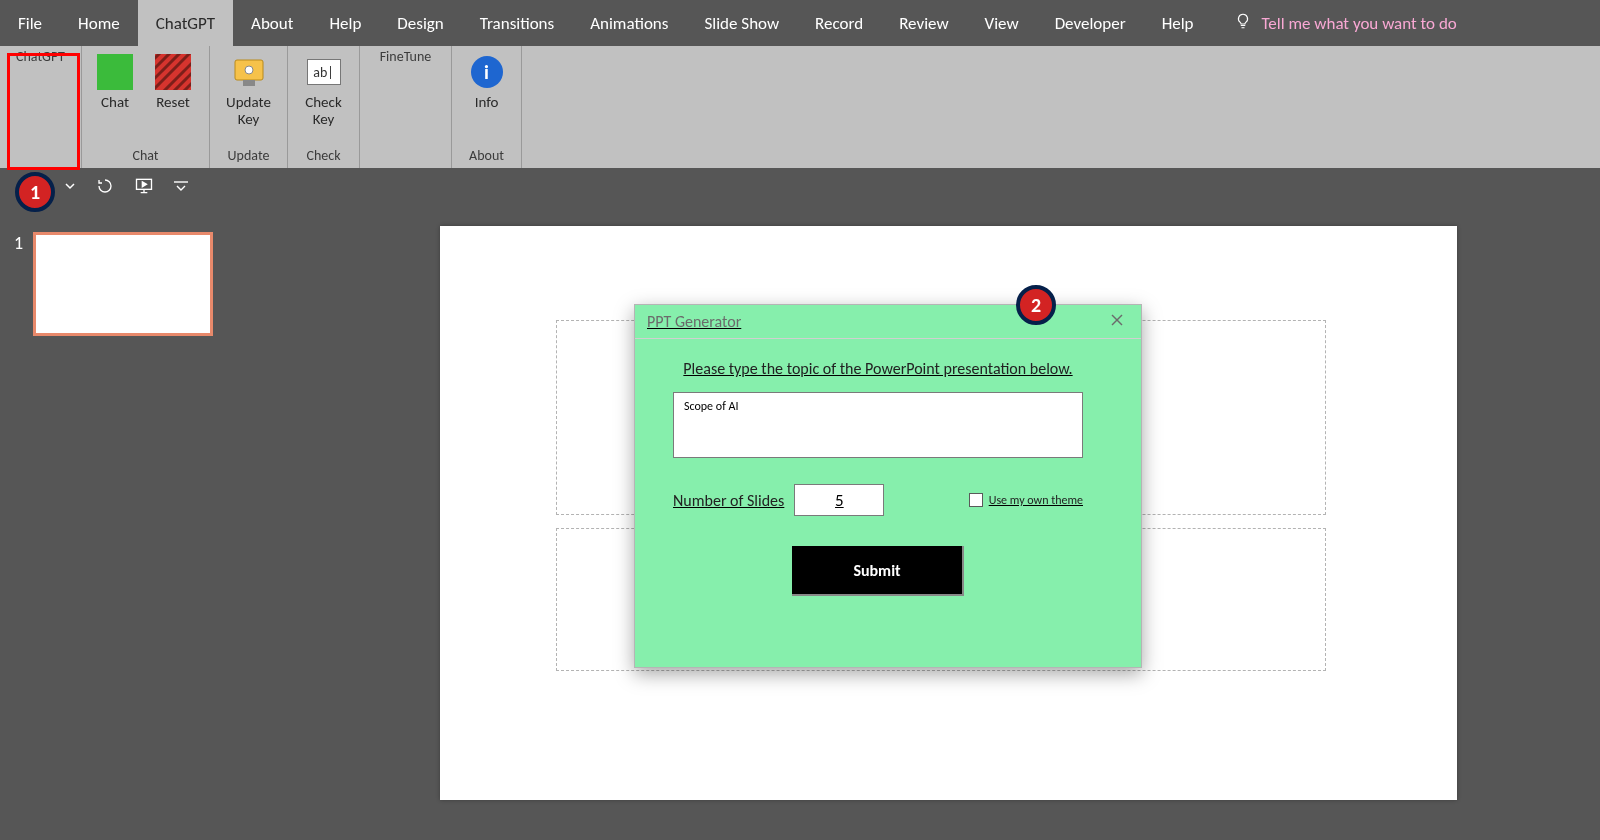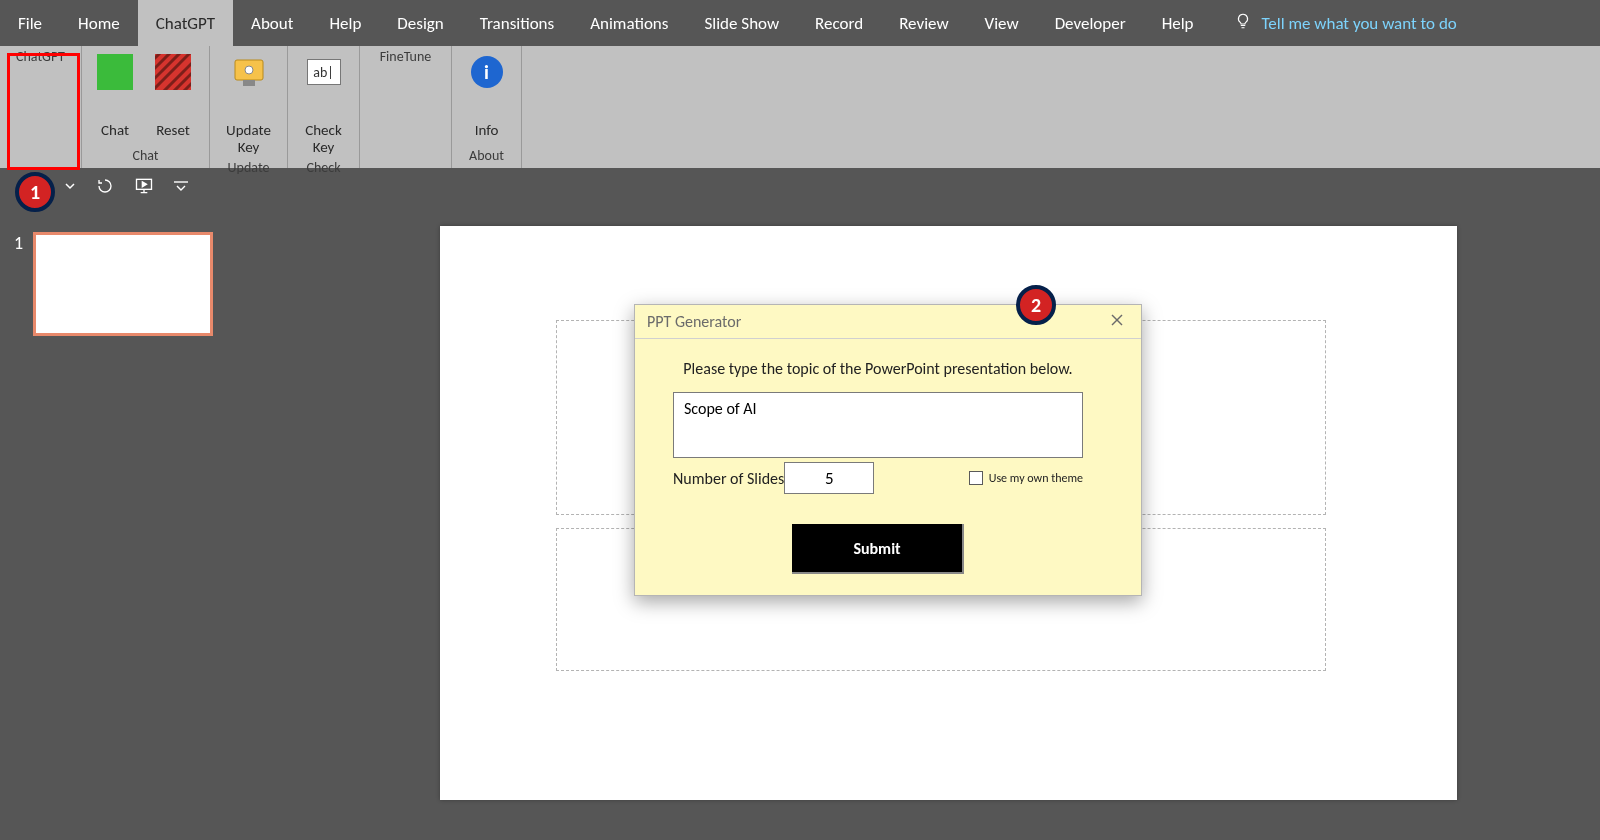--- a/index.html
+++ b/index.html
@@ -2,29 +2,29 @@
 <html><head>
 <meta charset="utf-8">
 <style>
   * { box-sizing: border-box; margin: 0; padding: 0; font-family: "Segoe UI", Calibri, Arial, sans-serif; }
   body { width: 1600px; height: 840px; background: #565656; position: relative; overflow: hidden; }
 
   
   .tabbar { height: 46px; background: #565656; display: flex; align-items: stretch; color: #fff; font-size: 17px; }
   .tabbar .tab { padding: 0 18px; display: flex; align-items: center; cursor: pointer; }
   .tabbar .tab.active { background: #c1c1c1; color: #2a2a2a; }
-  .tellme { display: flex; align-items: center; gap: 10px; margin-left: 22px; color: #7dd3fc; font-size: 17px; }
+  .tellme { display: flex; align-items: center; gap: 10px; margin-left: 22px; color: #f9a8d4; font-size: 17px; }
   .tellme svg { width: 18px; height: 18px; }
 
   
   .ribbon { height: 122px; background: #c1c1c1; display: flex; align-items: stretch; }
   .group { display: flex; flex-direction: column; border-right: 1px solid #9a9a9a; }
   .group .buttons { flex: 1; display: flex; align-items: flex-start; padding: 4px 8px 0 8px; gap: 8px; }
   .group .glabel { text-align: center; font-size: 14px; color: #3c3c3c; padding: 2px 0 4px 0; }
-  .rbtn { display: flex; flex-direction: column; align-items: center; width: 62px; cursor: pointer; padding-top: 2px; gap: 28px; }
+  .rbtn { display: flex; flex-direction: column; align-items: center; width: 62px; cursor: pointer; padding-top: 2px; }
   .rbtn .ico { width: 40px; height: 40px; display: flex; align-items: center; justify-content: center; }
   .rbtn .lbl { font-size: 15px; color: #2a2a2a; text-align: center; line-height: 1.15; margin-top: 2px; }
 
   .highlight1 { position: absolute; left: 7px; top: 53px; width: 73px; height: 117px; border: 3px solid #ff0000; pointer-events: none; z-index: 5; }
 
   .badge { position: absolute; width: 40px; height: 40px; border-radius: 50%; background: #d32323; border: 4px solid #05204a; color: #fff; font-weight: bold; font-size: 20px; display: flex; align-items: center; justify-content: center; z-index: 30; }
 
   
   .qat { position: absolute; left: 0; top: 168px; height: 36px; display: flex; align-items: center; gap: 20px; padding-left: 64px; color: #fff; }
   .qat .qbtn { display: flex; align-items: center; cursor: pointer; }
@@ -38,27 +38,27 @@
   .thumb-num { color: #fff; font-size: 18px; }
   .thumb { width: 180px; height: 104px; background: #fff; border: 3px solid #e8896b; }
 
   
   .canvas { position: absolute; left: 440px; top: 16px; width: 1017px; height: 574px; background: #fff; box-shadow: 0 0 4px rgba(0,0,0,0.3); }
   .placeholder { position: absolute; border: 1px dashed #b3b3b3; }
   .ph-title { left: 116px; top: 94px; width: 770px; height: 195px; }
   .ph-sub   { left: 116px; top: 302px; width: 770px; height: 143px; }
 
   
-  .dialog { position: absolute; left: 634px; top: 304px; width: 508px; height: 292px; background: #fef9c3; border: 1px solid #b5b5b5; box-shadow: 0 6px 18px rgba(0,0,0,0.35); z-index: 20; }
+  .dialog { position: absolute; left: 634px; top: 304px; width: 508px; height: 364px; background: #86efac; border: 1px solid #b5b5b5; box-shadow: 0 6px 18px rgba(0,0,0,0.35); z-index: 20; text-decoration: underline; }
   .dlg-title { height: 34px; border-bottom: 1px solid #d0d0d0; display: flex; align-items: center; justify-content: space-between; padding: 0 8px 0 12px; color: #6b6b6b; font-size: 16px; }
   .dlg-close { width: 32px; height: 26px; display: flex; align-items: center; justify-content: center; cursor: pointer; color: #6b6b6b; }
   .dlg-body { padding: 20px 58px 0 38px; }
   .dlg-instr { text-align: center; font-size: 16px; color: #222; }
-  .dlg-topic { margin-top: 14px; width: 100%; height: 66px; border: 1px solid #7a7a7a; padding: 6px 10px; font-size: 16px; font-family: inherit; resize: none; }
-  .dlg-row { display: flex; align-items: center; }
+  .dlg-topic { margin-top: 14px; width: 100%; height: 66px; border: 1px solid #7a7a7a; padding: 6px 10px; font-size: 12px; font-family: inherit; resize: none; }
+  .dlg-row { margin-top: 22px; display: flex; align-items: center; gap: 10px; }
   .dlg-row .rlabel { font-size: 16px; color: #222; }
   .dlg-num { width: 90px; height: 32px; border: 1px solid #7a7a7a; text-align: center; font-size: 17px; }
   .dlg-chk { margin-left: auto; display: flex; align-items: center; gap: 6px; font-size: 12px; color: #222; }
   .dlg-chk .cbox { width: 14px; height: 14px; border: 1px solid #5a5a5a; background: #fff; }
   .dlg-submit { display: block; margin: 30px auto 0 auto; width: 172px; height: 50px; background: #000; color: #fff; font-size: 16px; font-weight: bold; border: none; border-right: 2px solid #888; border-bottom: 2px solid #888; cursor: pointer; }
 </style>
 </head>
 <body>
 
 <div class="tabbar">

